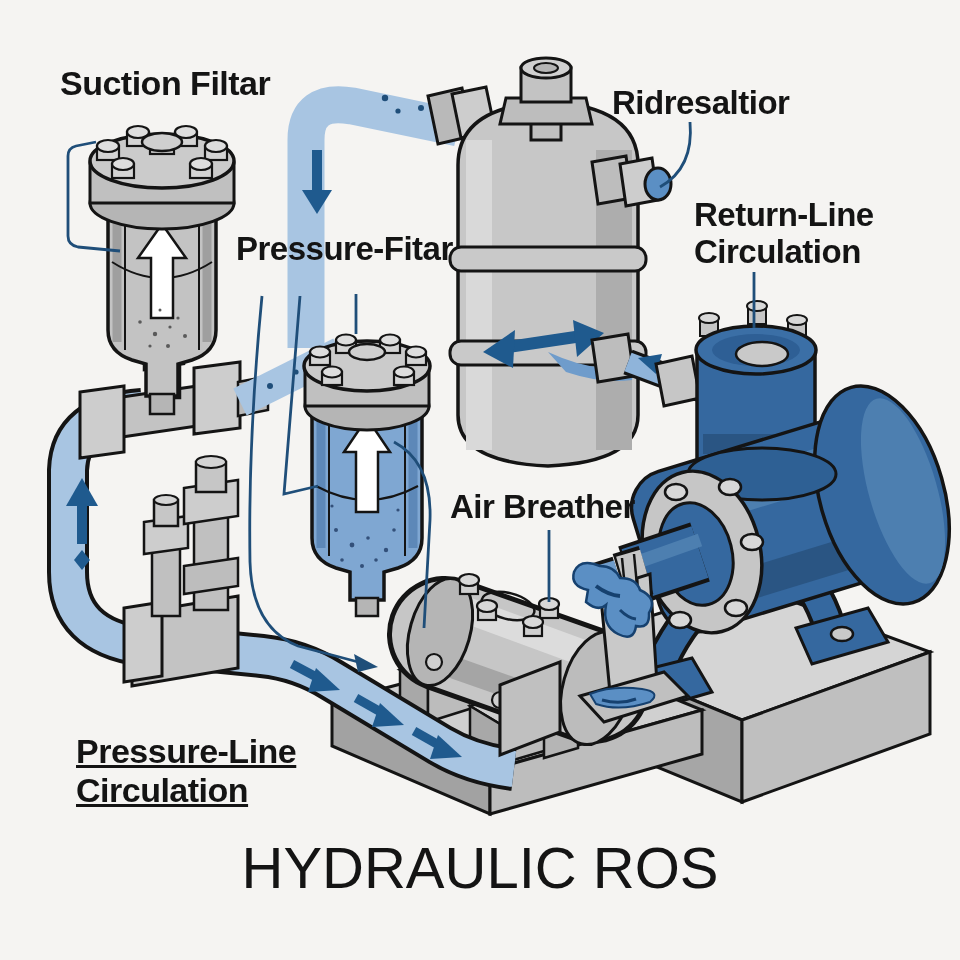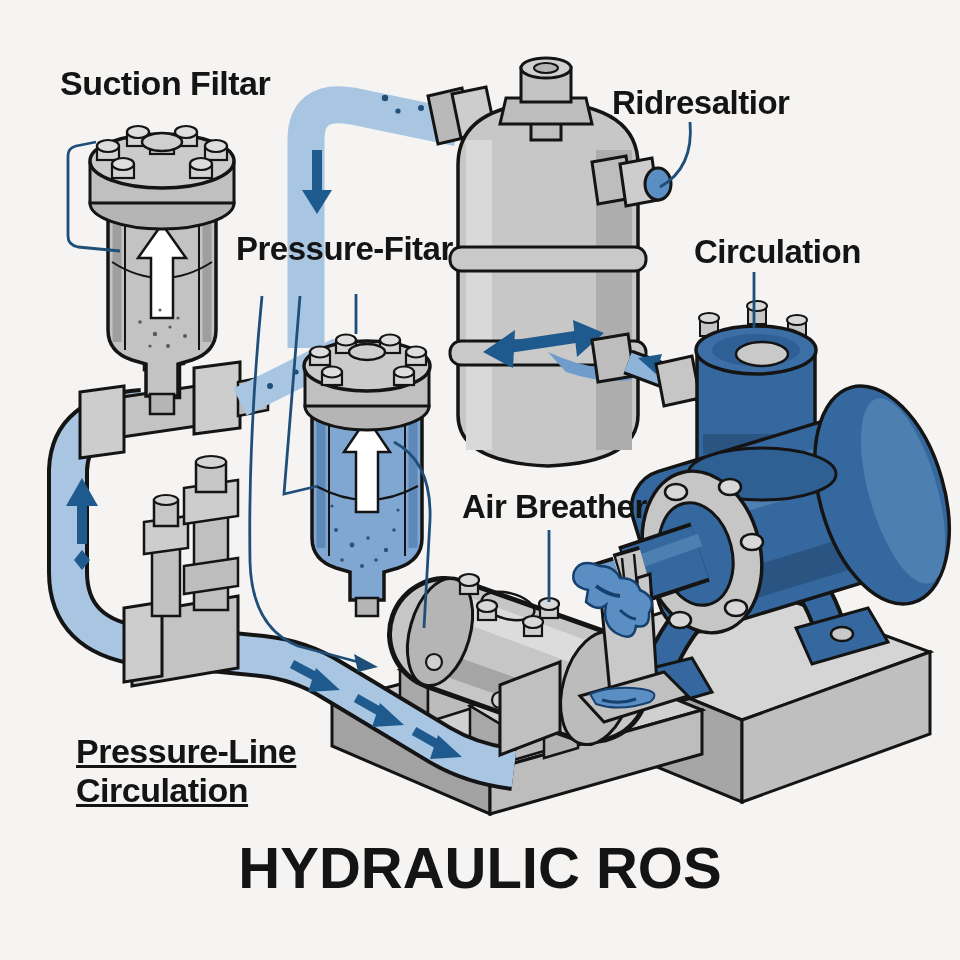--- a/index.html
+++ b/index.html
@@ -10,25 +10,25 @@
   }
   svg{position:absolute;left:0;top:0;}
   .lbl{
     position:absolute;font-weight:bold;color:#141414;
     letter-spacing:-0.5px;white-space:pre-line;z-index:5;
   }
   .lbl-suction{left:60px;top:64px;font-size:34px;}
   .lbl-reservoir{left:612px;top:84px;font-size:33px;}
   .lbl-pressure-filter{left:236px;top:230px;font-size:33px;}
   .lbl-return{left:694px;top:196px;font-size:33px;line-height:37px;}
-  .lbl-air{left:462px;top:488px;font-size:33px;}
+  .lbl-air{left:450px;top:488px;font-size:33px;}
   .lbl-pline{left:76px;top:732px;font-size:34px;line-height:39px;text-decoration:underline;}
   .title{
     position:absolute;left:0;top:834px;width:960px;text-align:center;
-    font-size:58px;font-weight:bold;color:#141414;letter-spacing:0px;z-index:5;
+    font-size:58px;font-weight:normal;color:#141414;letter-spacing:0px;z-index:5;
   }
 </style>
 </head>
 <body>
 
 <div class="stage">
 
 <svg width="960" height="960" viewBox="0 0 960 960">
 
   <g>
@@ -365,18 +365,18 @@
     <path d="M 262,296 Q 248,440 250,562 Q 252,628 298,646 L 362,663"></path>
     <path d="M 394,442 Q 432,462 430,520 L 424,628"></path>
   </g>
   <polygon points="378,667 354,654 358,672" fill="#1f4e79"></polygon>
 
 </svg>
 
 <div class="lbl lbl-suction">Suction Filtar</div>
 <div class="lbl lbl-pressure-filter">Pressure-Fitar</div>
 <div class="lbl lbl-reservoir">Ridresaltior</div>
-<div class="lbl lbl-return"><br><span>Circulation</span></div>
+<div class="lbl lbl-return"><span>Return-Line</span><br><span>Circulation</span></div>
 <div class="lbl lbl-air">Air Breather</div>
 <div class="lbl lbl-pline"><span>Pressure-Line</span><br><span>Circulation</span></div>
 <div class="title">HYDRAULIC ROS</div>
 
 </div>
 
 </body></html>

